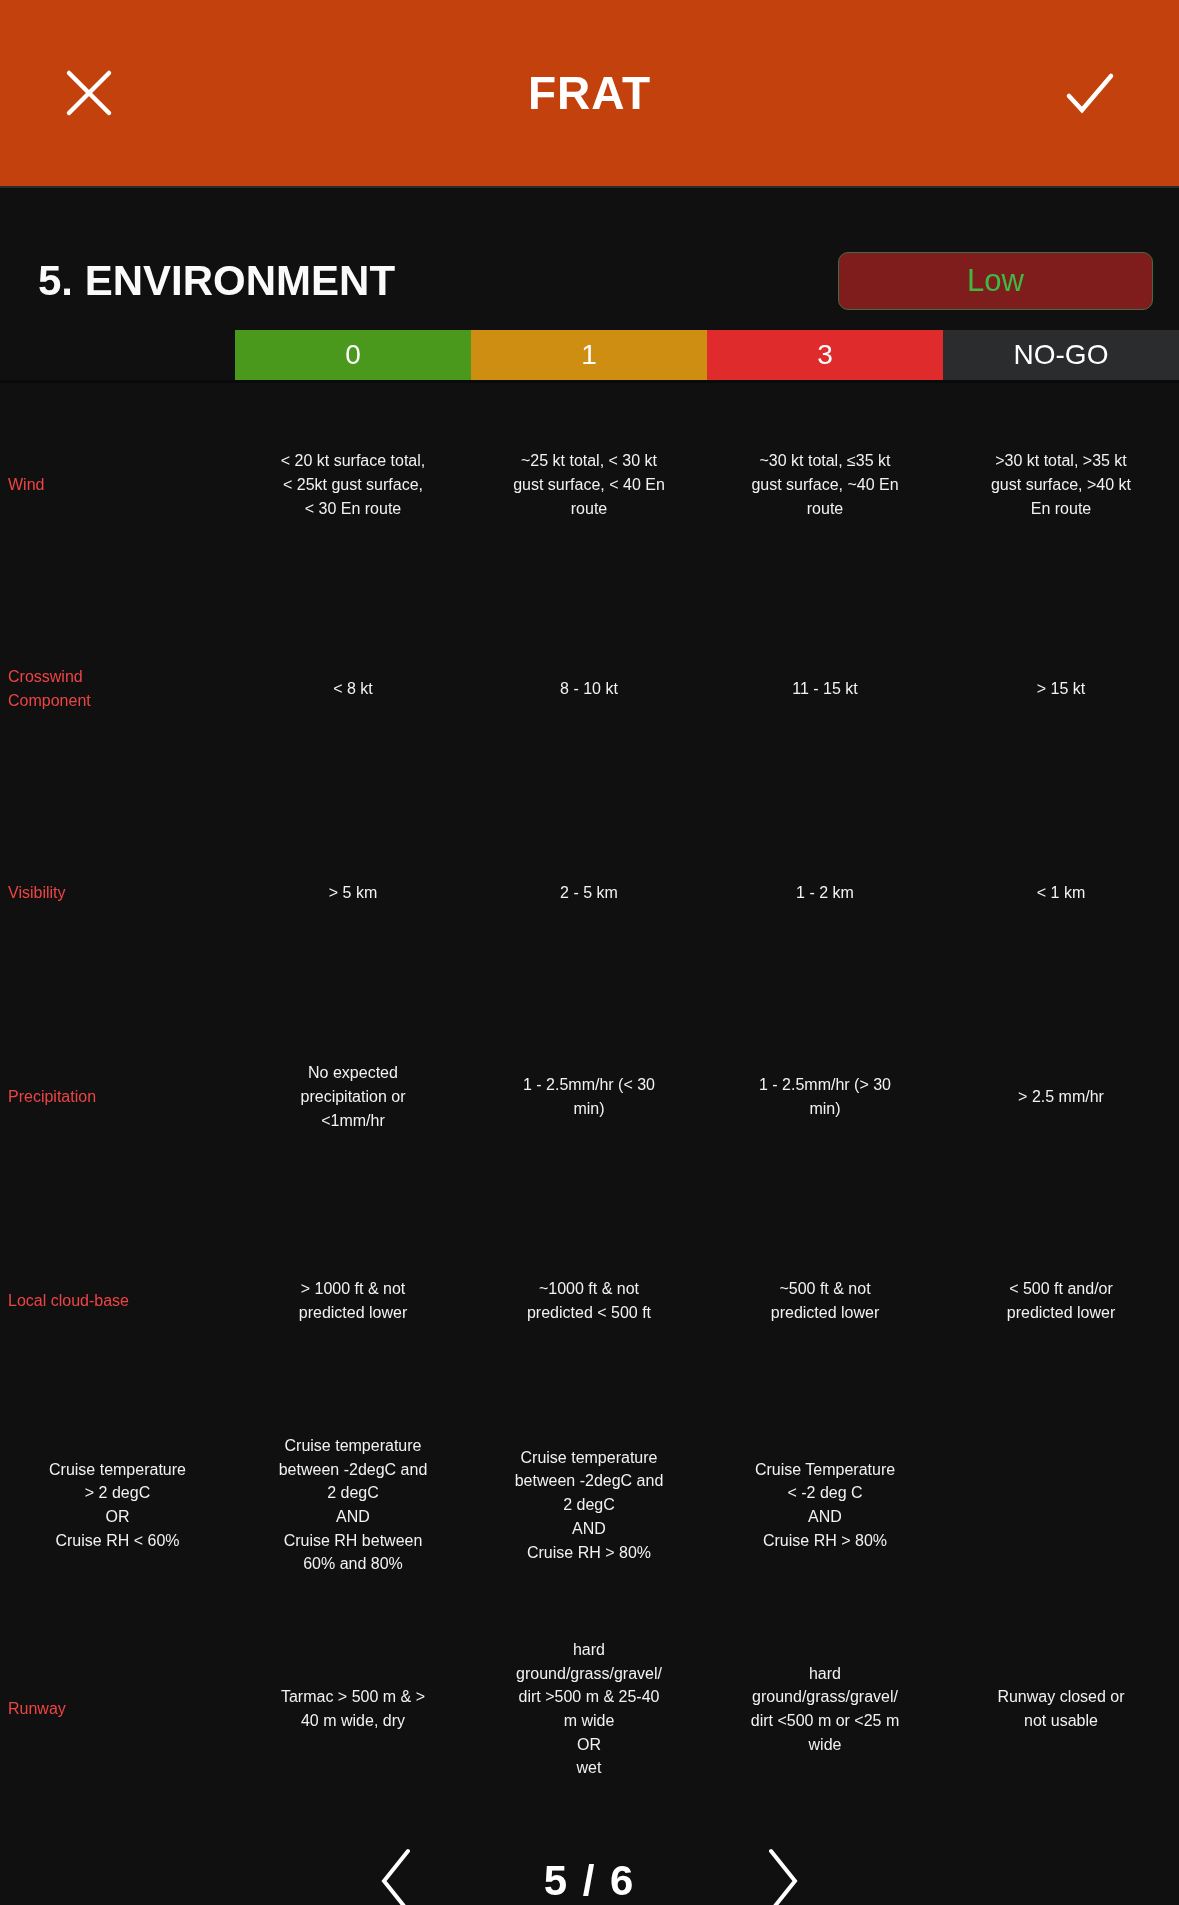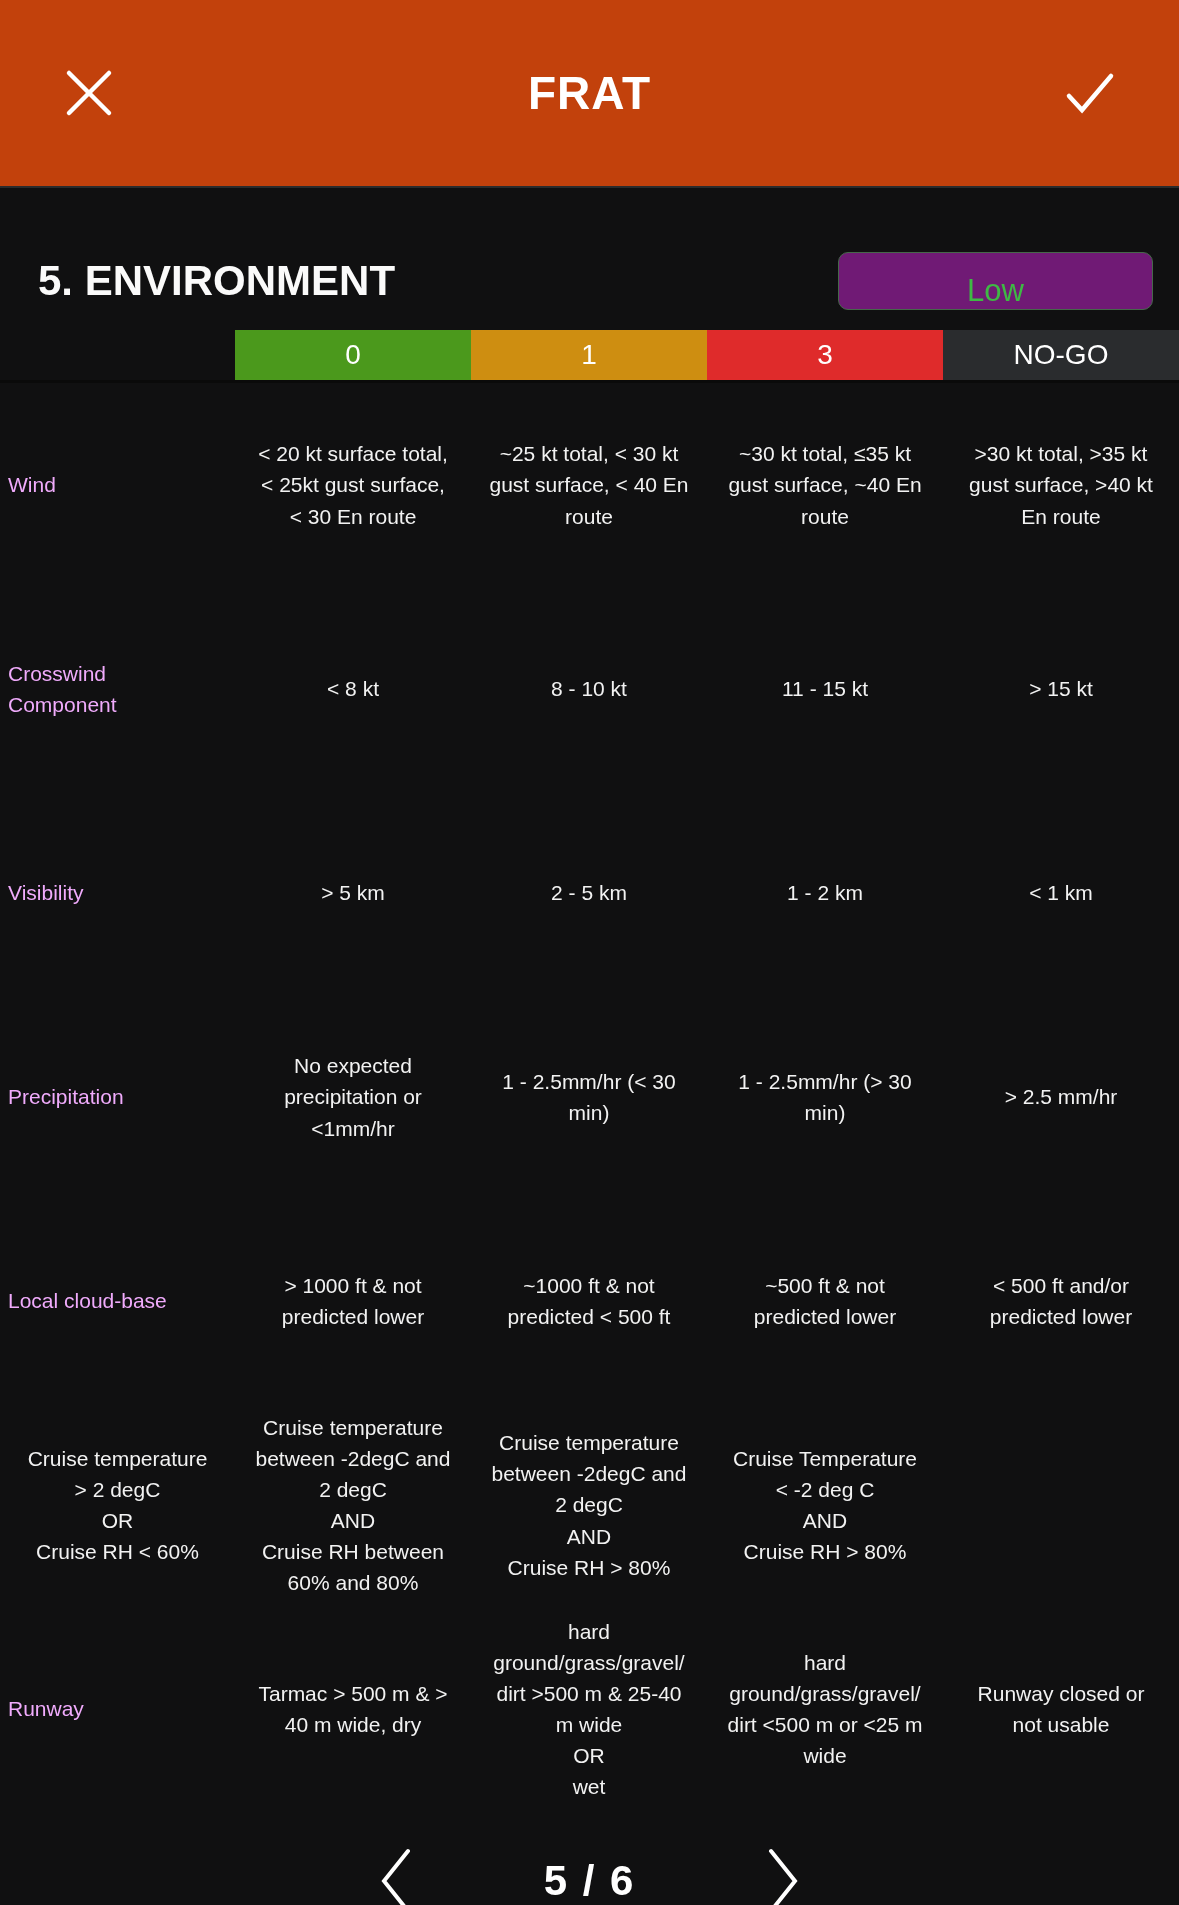--- a/index.html
+++ b/index.html
@@ -45,53 +45,53 @@
     margin-top: 44px;
   }
   .section-title {
     font-size: 42px;
     font-weight: 700;
     color: #fafafa;
   }
   .risk-badge {
     width: 313px;
     height: 56px;
-    background: #701a75;
+    background: #7f1d1d;
     border: 1px solid #46684a;
     border-radius: 10px;
     display: flex;
-    align-items: flex-end;
+    align-items: center;
     justify-content: center;
     font-size: 31px;
     color: #3eb944;
   }
   
   .table { width: 100%; }
   .trow {
     display: grid;
     grid-template-columns: 235px 1fr 1fr 1fr 1fr;
   }
   .header-row { height: 50px; border-bottom: 3px solid #0a0a0a; }
   .body-row { height: 204px; }
   .cell {
     display: flex;
     align-items: center;
     justify-content: center;
     text-align: center;
-    font-size: 21px;
+    font-size: 16px;
     line-height: 1.48;
     white-space: pre-line;
     padding: 0 8px;
     box-sizing: border-box;
     color: #f2f2f2;
   }
   .label-cell {
     justify-content: flex-start;
     text-align: left;
-    color: #f0abfc;
+    color: #ef4444;
   }
   .score-cell {
     font-size: 28px;
     line-height: 1;
     color: #ffffff;
   }
   .score-0 { background: #4b991c; }
   .score-1 { background: #ce8e11; }
   .score-3 { background: #df2b2b; }
   .score-nogo { background: #2a2c2e; }

